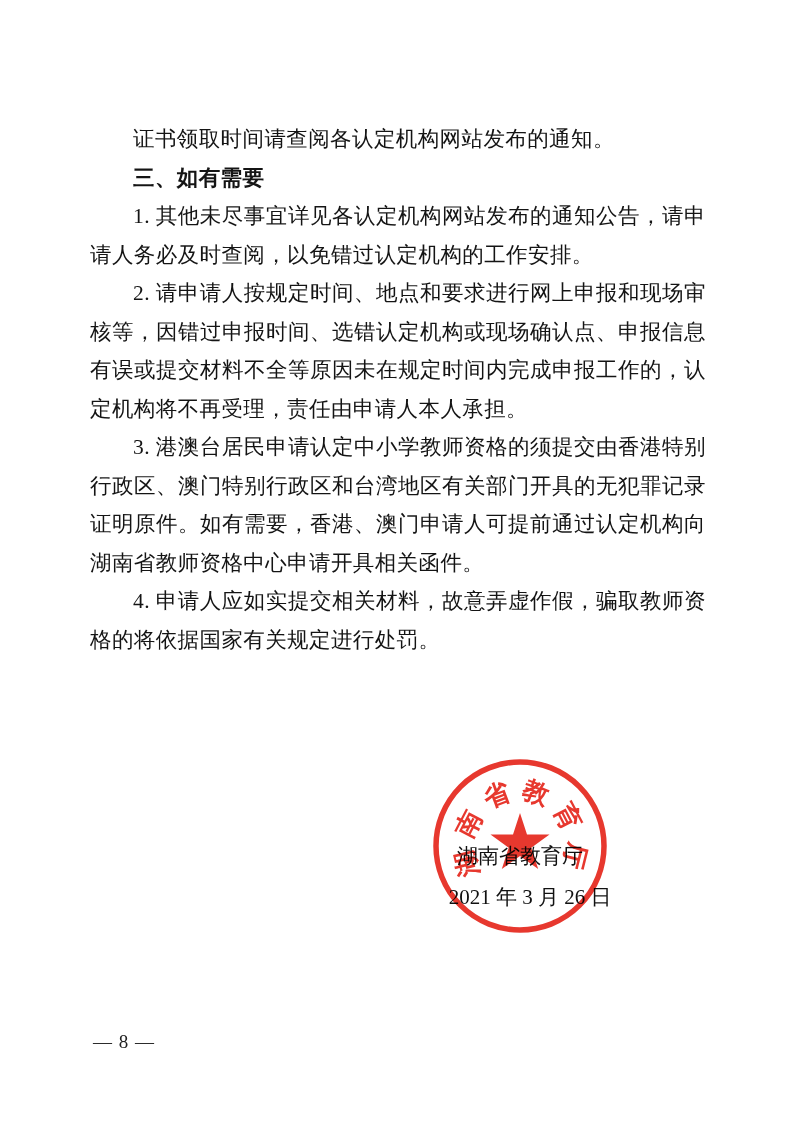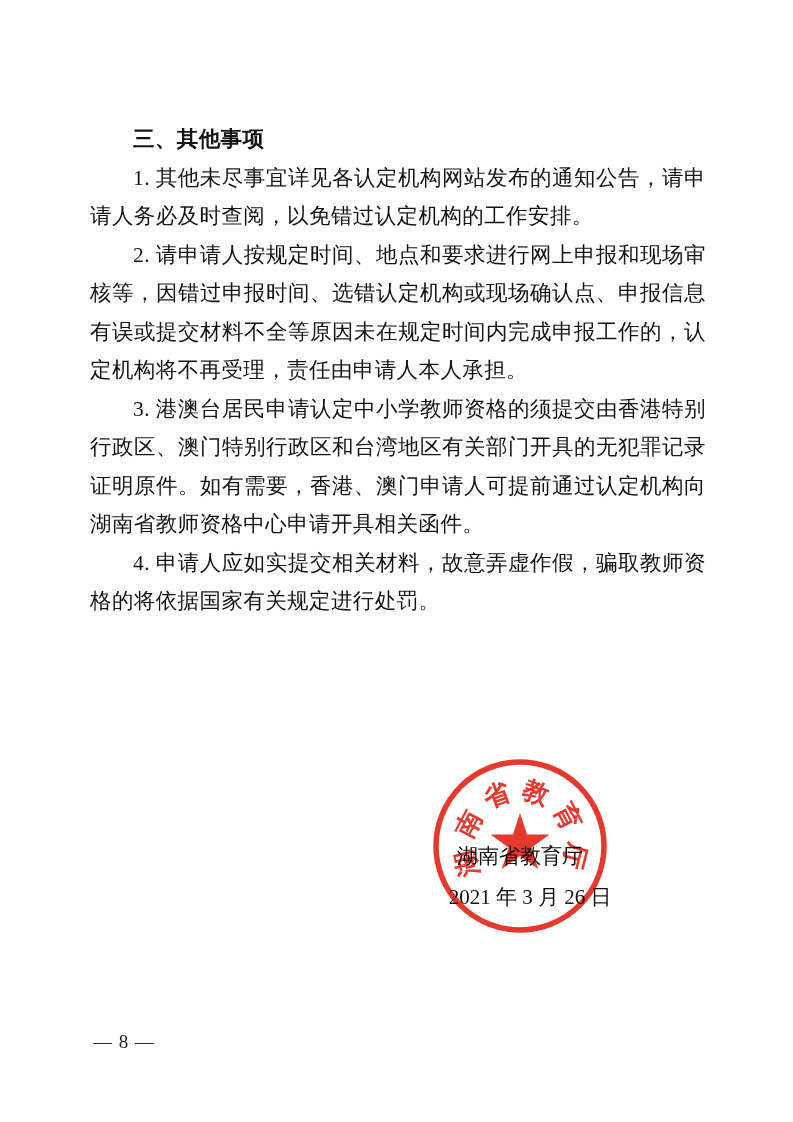--- a/index.html
+++ b/index.html
@@ -74,21 +74,22 @@
     letter-spacing: 1px;
     color: #222;
   }
 </style>
 </head>
 <body>
 
 <div class="page">
 
   <div class="content">
-    <p class="heading">三、其他事项</p>
+    <p>证书领取时间请查阅各认定机构网站发布的通知。</p>
+    <p class="heading">三、如有需要</p>
     <p>1. 其他未尽事宜详见各认定机构网站发布的通知公告，请申请人务必及时查阅，以免错过认定机构的工作安排。</p>
     <p>2. 请申请人按规定时间、地点和要求进行网上申报和现场审核等，因错过申报时间、选错认定机构或现场确认点、申报信息有误或提交材料不全等原因未在规定时间内完成申报工作的，认定机构将不再受理，责任由申请人本人承担。</p>
     <p>3. 港澳台居民申请认定中小学教师资格的须提交由香港特别行政区、澳门特别行政区和台湾地区有关部门开具的无犯罪记录证明原件。如有需要，香港、澳门申请人可提前通过认定机构向湖南省教师资格中心申请开具相关函件。</p>
     <p>4. 申请人应如实提交相关材料，故意弄虚作假，骗取教师资格的将依据国家有关规定进行处罚。</p>
     <div class="spacer-before-attachment"></div>
   </div>
 
   <div class="signature-issuer">湖南省教育厅</div>
   <div class="signature-date">2021 年 3 月 26 日</div>
 

